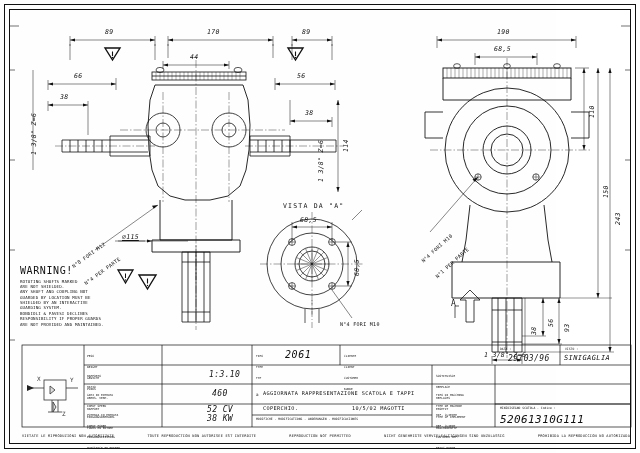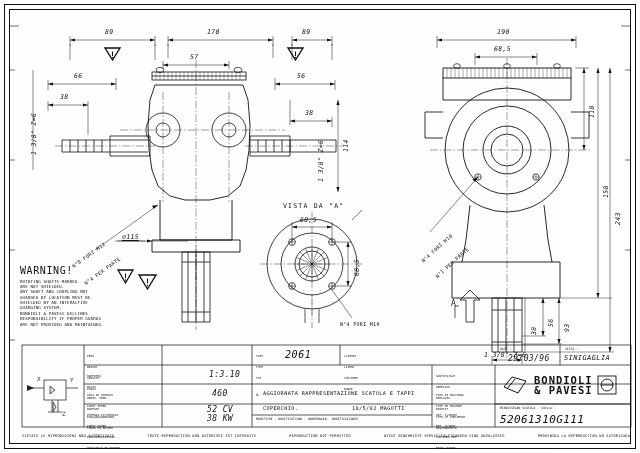--- a/index.html
+++ b/index.html
@@ -414,21 +414,21 @@
         <path d="M492 360 l5 -1.6 v3.2 z"></path>
           <path d="M522 360 l-5 -1.6 v3.2 z"></path>
       </g>
 
     </g>
   </svg>
 
   <div class="txt dim" style="left:105px;top:29px;">89</div>
   <div class="txt dim" style="left:207px;top:29px;">170</div>
   <div class="txt dim" style="left:302px;top:29px;">89</div>
-  <div class="txt dim" style="left:190px;top:54px;">57</div>
+  <div class="txt dim" style="left:190px;top:54px;">44</div>
   <div class="txt dim" style="left:74px;top:73px;">66</div>
   <div class="txt dim" style="left:60px;top:94px;">38</div>
   <div class="txt dim" style="left:297px;top:73px;">56</div>
   <div class="txt dim" style="left:305px;top:110px;">38</div>
   <div class="txt dimv" style="left:343px;top:152px;transform:rotate(-90deg);">114</div>
   <div class="txt dim" style="left:122px;top:234px;text-decoration:underline;">⌀115</div>
   <div class="txt dimv" style="left:31px;top:155px;transform:rotate(-90deg);">1 3/8" Z=6</div>
   <div class="txt dimv" style="left:318px;top:182px;transform:rotate(-90deg);">1 3/8" Z=6</div>
 
   <div class="txt" style="left:62px;top:252px;transform:rotate(-36deg);transform-origin:0 0;font-size:5px;letter-spacing:.3px;line-height:1.45;">
@@ -583,39 +583,20 @@
     <div>CUSTOMER REF.</div>
     <div>BEZUG KUNDE</div>
   </div>
 
   <div class="txt" style="left:256px;top:393px;font-size:4.2px;">a</div>
   <div class="txt modrow" style="left:263px;top:391px;">AGGIORNATA RAPPRESENTAZIONE SCATOLA E TAPPI</div>
   <div class="txt modrow" style="left:263px;top:406px;">COPERCHIO.</div>
   <div class="txt modrow" style="left:352px;top:406px;">10/5/02 MAGOTTI</div>
   <div class="txt tiny2" style="left:256px;top:418px;">MODIFICHE - MODIFICATIONS - ANDERUNGEN - MODIFICACIONES</div>
 
-  <div style="position:absolute;left:500px;top:370px;width:126px;height:30px;display:flex;align-items:center;gap:4px;">
-    <svg width="30" height="24" viewBox="0 0 30 24">
-      <g fill="none" stroke="#111" stroke-width="1">
-        <path d="M4 14 L12 4 L26 8 L18 20 Z"></path>
-        <path d="M7 16 L15 6"></path>
-      </g>
-    </svg>
-    <div style="line-height:1.0;">
-      <div class="brand" style="position:static;">BONDIOLI</div>
-      <div class="brand" style="position:static;">&amp; PAVESI</div>
-    </div>
-    <svg width="20" height="20" viewBox="0 0 20 20">
-      <g fill="none" stroke="#111" stroke-width="0.9">
-        <rect x="1" y="1" width="18" height="18"></rect>
-        <circle cx="10" cy="10" r="6"></circle>
-        <path d="M4 10 h12"></path>
-      </g>
-    </svg>
-  </div>
 
   <div class="txt tiny2" style="left:500px;top:407px;">MINIDISEGNO SCATOLA - Codice :</div>
   <div class="txt medval" style="left:500px;top:414px;font-size:11px;">52061310G111</div>
 
   <div style="position:absolute;left:22px;top:434px;width:608px;display:flex;justify-content:space-between;">
     <span class="botline" style="position:static;">VIETATE LE RIPRODUZIONI NON AUTORIZZATE</span>
     <span class="botline" style="position:static;">TOUTE REPRODUCTION NON AUTORISEE EST INTERDITE</span>
     <span class="botline" style="position:static;">REPRODUCTION NOT PERMITTED</span>
     <span class="botline" style="position:static;">NICHT GENEHMIGTE VERVIELFALTIGUNGEN SIND UNZULASSIG</span>
     <span class="botline" style="position:static;">PROHIBIDA LA REPRODUCCION NO AUTORIZADA</span>

